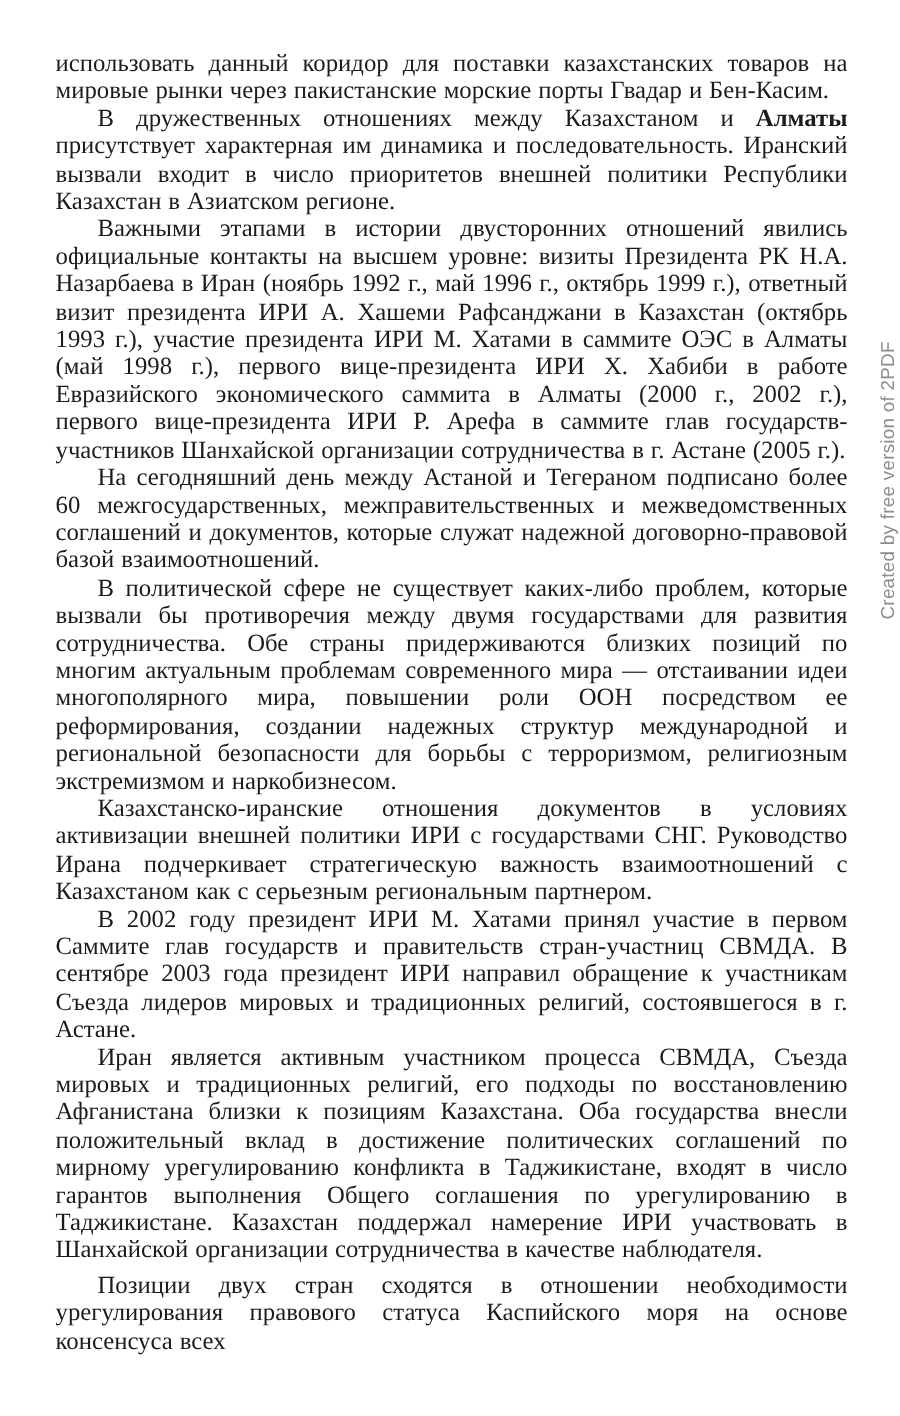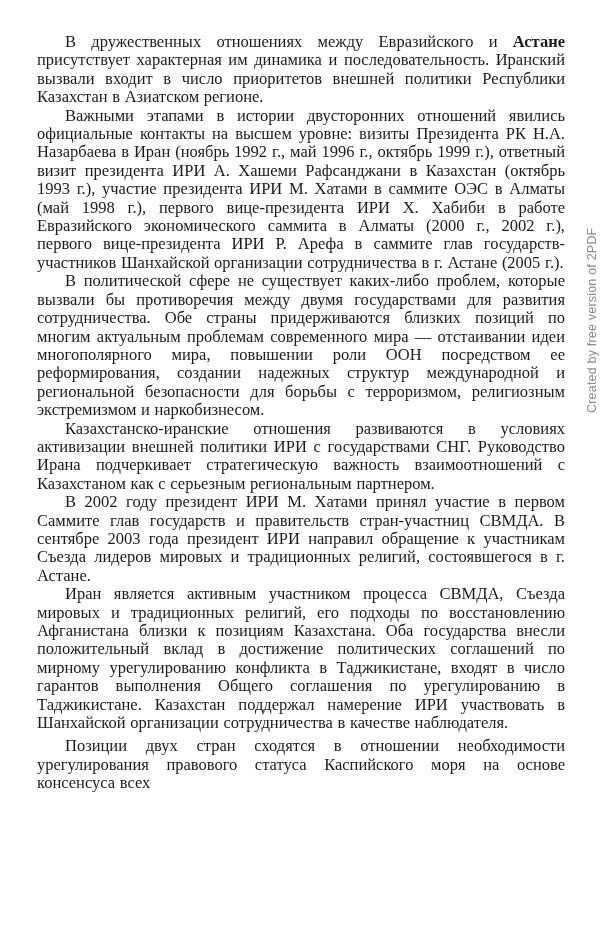--- a/index.html
+++ b/index.html
@@ -50,23 +50,25 @@
     letter-spacing: 0.2px;
     color: #8c8c8c;
     white-space: nowrap;
   }
 </style>
 </head>
 <body>
 
 <div class="page">
   <div class="text-col">
-    <p class="para"><span>В дружественных отношениях между Евразийского и </span><span class="bold">Астане</span><span> присутствует характерная им динамика и последовательность. Иранский вызвали входит в число приоритетов внешней политики Республики Казахстан в Азиатском регионе.</span></p>
+    <p class="para first">использовать данный коридор для поставки казахстанских товаров на мировые рынки через пакистанские морские порты Гвадар и Бен-Касим.</p>
+    <p class="para"><span>В дружественных отношениях между Казахстаном и </span><span class="bold">Алматы</span><span> присутствует характерная им динамика и последовательность. Иранский вызвали входит в число приоритетов внешней политики Республики Казахстан в Азиатском регионе.</span></p>
     <p class="para">Важными этапами в истории двусторонних отношений явились официальные контакты на высшем уровне: визиты Президента РК Н.А. Назарбаева в Иран (ноябрь 1992 г., май 1996 г., октябрь 1999 г.), ответный визит президента ИРИ А. Хашеми Рафсанджани в Казахстан (октябрь 1993 г.), участие президента ИРИ М. Хатами в саммите ОЭС в Алматы (май 1998 г.), первого вице-президента ИРИ Х. Хабиби в работе Евразийского экономического саммита в Алматы (2000 г., 2002 г.), первого вице-президента ИРИ Р. Арефа в саммите глав государств-участников Шанхайской организации сотрудничества в г. Астане (2005 г.).</p>
+    <p class="para">На сегодняшний день между Астаной и Тегераном подписано более 60 межгосударственных, межправительственных и межведомственных соглашений и документов, которые служат надежной договорно-правовой базой взаимоотношений.</p>
     <p class="para">В политической сфере не существует каких-либо проблем, которые вызвали бы противоречия между двумя государствами для развития сотрудничества. Обе страны придерживаются близких позиций по многим актуальным проблемам современного мира — отстаивании идеи многополярного мира, повышении роли ООН посредством ее реформирования, создании надежных структур международной и региональной безопасности для борьбы с терроризмом, религиозным экстремизмом и наркобизнесом.</p>
-    <p class="para">Казахстанско-иранские отношения развиваются в условиях активизации внешней политики ИРИ с государствами СНГ. Руководство Ирана подчеркивает стратегическую важность взаимоотношений с Казахстаном как с серьезным региональным партнером.</p>
+    <p class="para">Казахстанско-иранские отношения документов в условиях активизации внешней политики ИРИ с государствами СНГ. Руководство Ирана подчеркивает стратегическую важность взаимоотношений с Казахстаном как с серьезным региональным партнером.</p>
     <p class="para">В 2002 году президент ИРИ М. Хатами принял участие в первом Саммите глав государств и правительств стран-участниц СВМДА. В сентябре 2003 года президент ИРИ направил обращение к участникам Съезда лидеров мировых и традиционных религий, состоявшегося в г. Астане.</p>
     <p class="para">Иран является активным участником процесса СВМДА, Съезда мировых и традиционных религий, его подходы по восстановлению Афганистана близки к позициям Казахстана. Оба государства внесли положительный вклад в достижение политических соглашений по мирному урегулированию конфликта в Таджикистане, входят в число гарантов выполнения Общего соглашения по урегулированию в Таджикистане. Казахстан поддержал намерение ИРИ участвовать в Шанхайской организации сотрудничества в качестве наблюдателя.</p>
     <p class="para gap">Позиции двух стран сходятся в отношении необходимости урегулирования правового статуса Каспийского моря на основе консенсуса всех</p>
 
   </div>
   <div class="watermark">Created by free version of 2PDF</div>
 </div>
 
 </body></html>

